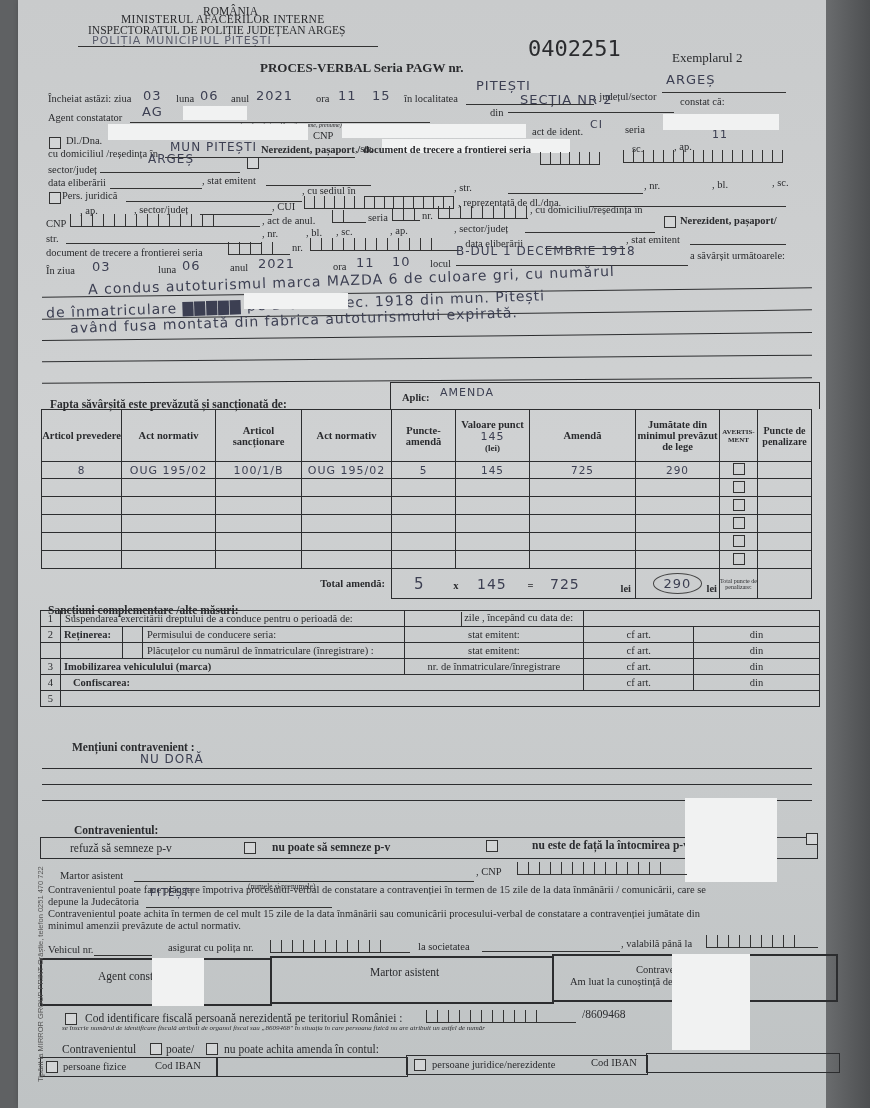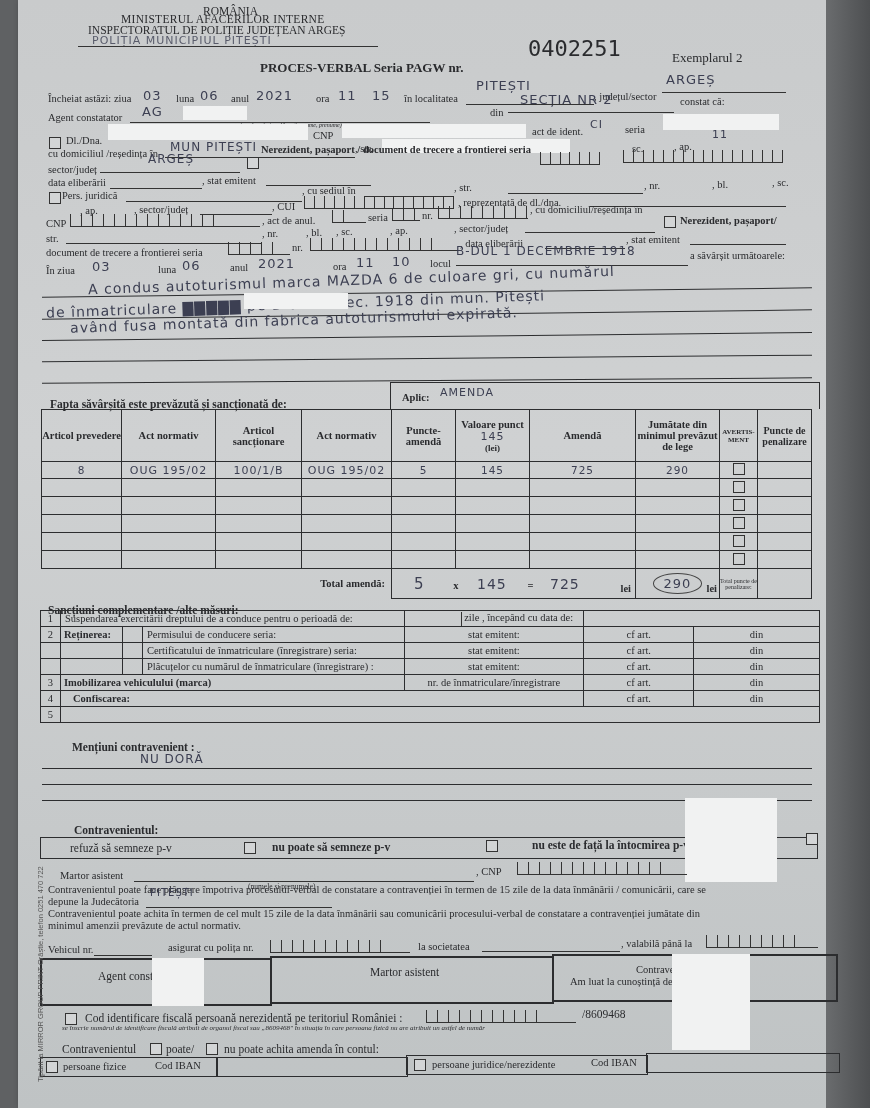--- a/index.html
+++ b/index.html
@@ -416,29 +416,20 @@
     <td></td>
     <td style="text-align:left;padding-left:4px;">Permisului de conducere seria:</td>
     <td>stat emitent:</td>
     <td>cf art.</td>
     <td>din</td>
   </tr>
   <tr style="height:16px;">
     <td></td>
         <td></td>
     <td></td>
-    <td style="text-align:left;padding-left:4px;">Certificatului de înmatriculare (înregistrare) seria:</td>
-    <td>stat emitent:</td>
-    <td>cf art.</td>
-    <td>din</td>
-  </tr>
-  <tr style="height:16px;">
-    <td></td>
-        <td></td>
-    <td></td>
     <td style="text-align:left;padding-left:4px;">Plăcuțelor cu numărul de înmatriculare (înregistrare) :</td>
     <td>stat emitent:</td>
     <td>cf art.</td>
     <td>din</td>
   </tr>
   <tr style="height:16px;">
     <td>3</td>
     <td colspan="3" class="b" style="text-align:left;padding-left:3px;">Imobilizarea vehiculului (marca)</td>
     <td>nr. de înmatriculare/înregistrare</td>
     <td>cf art.</td>

